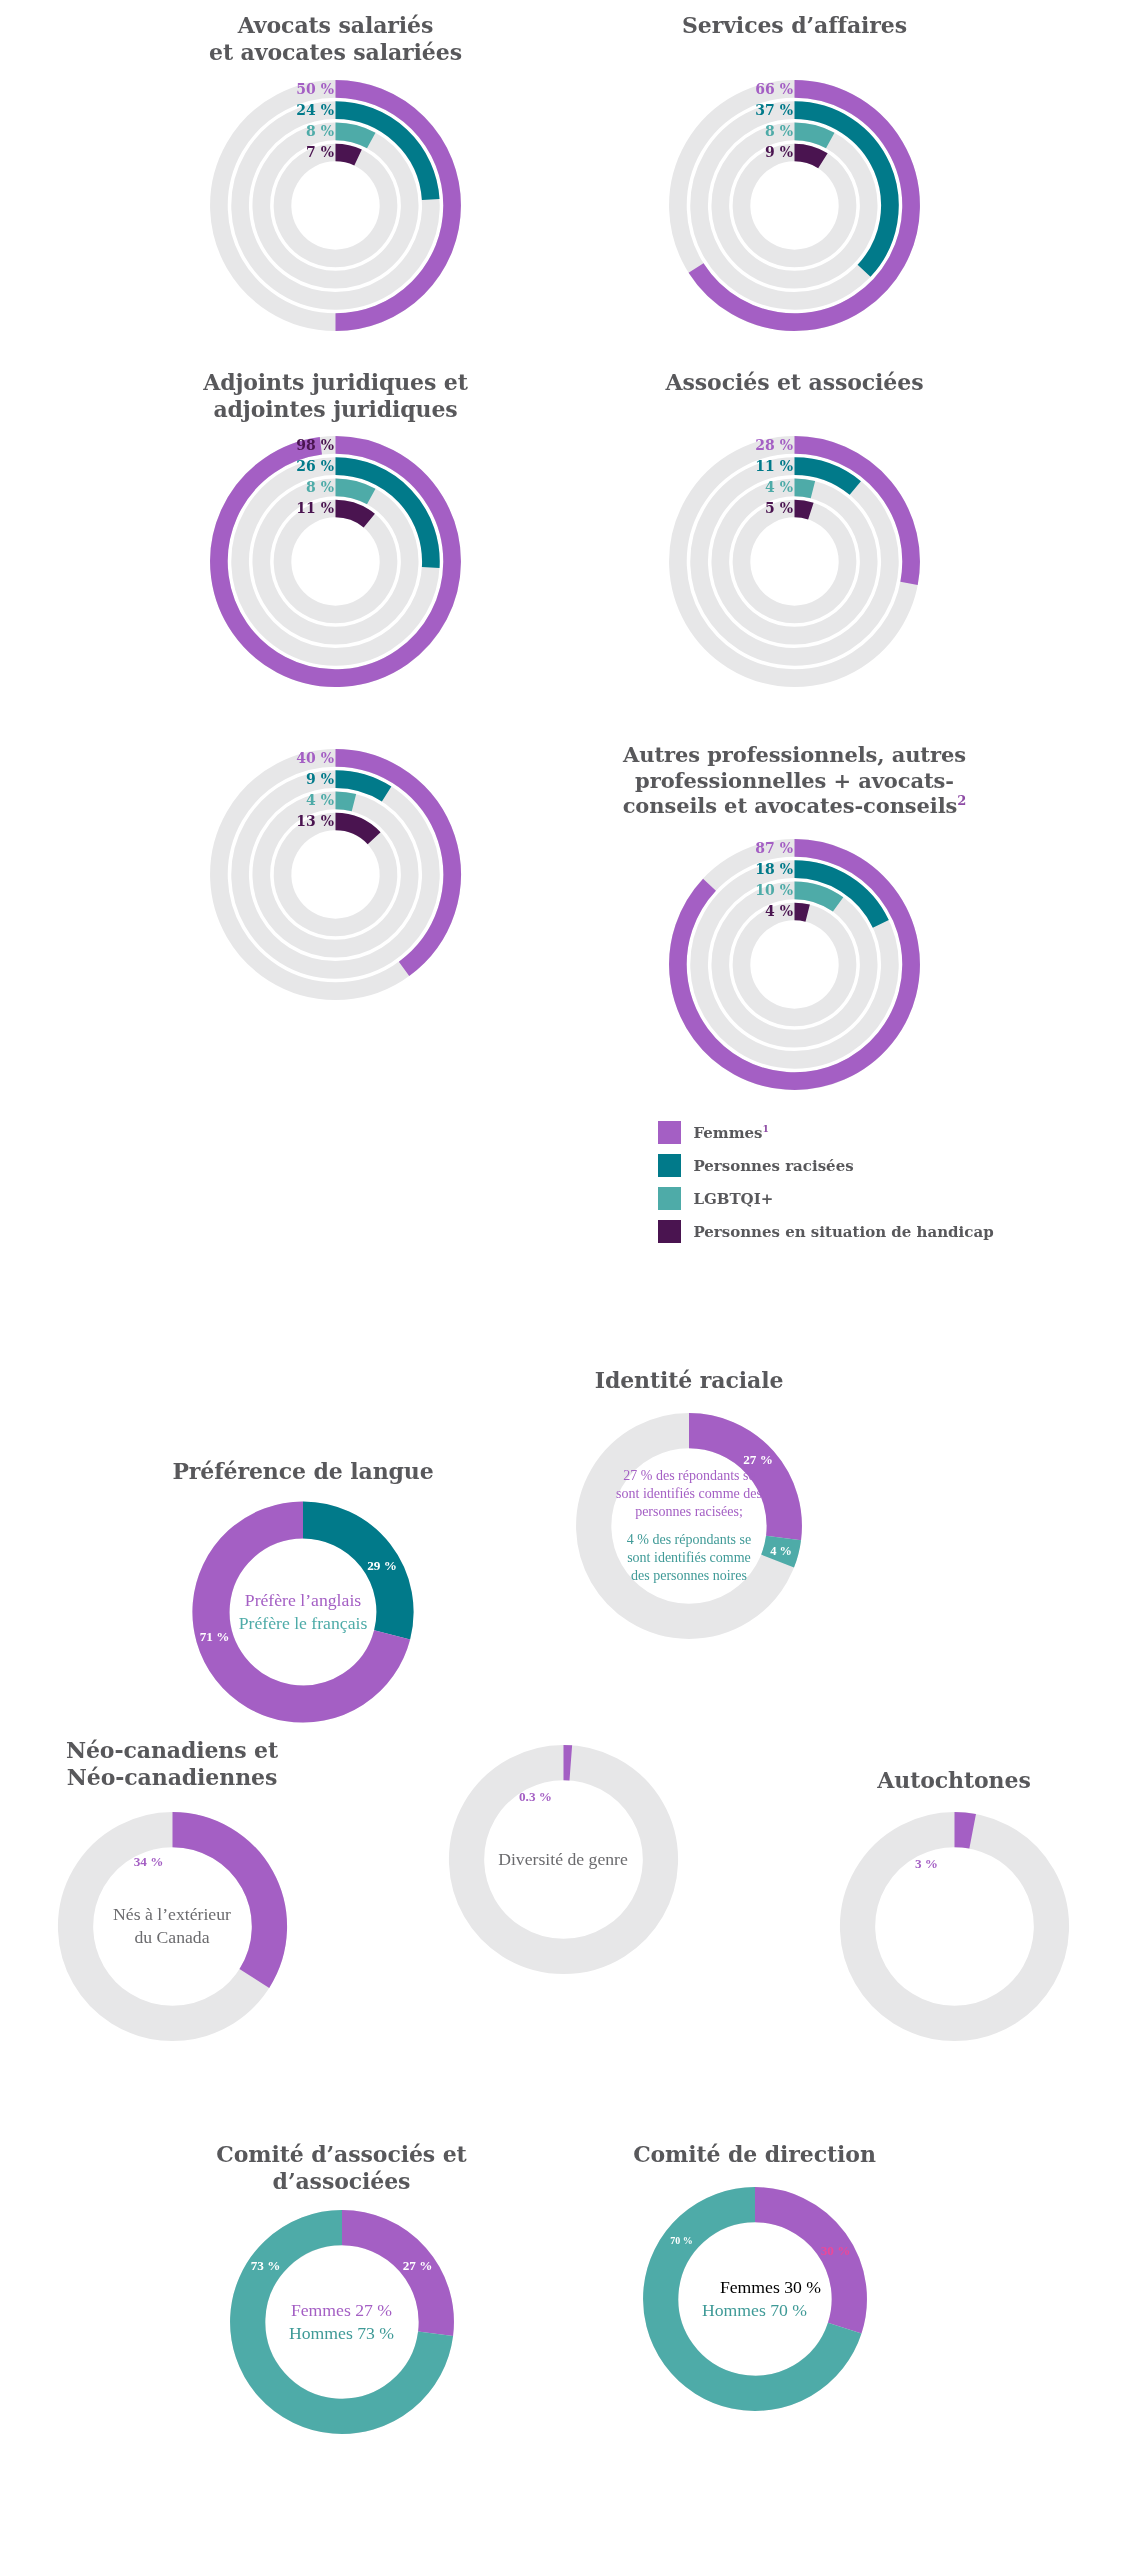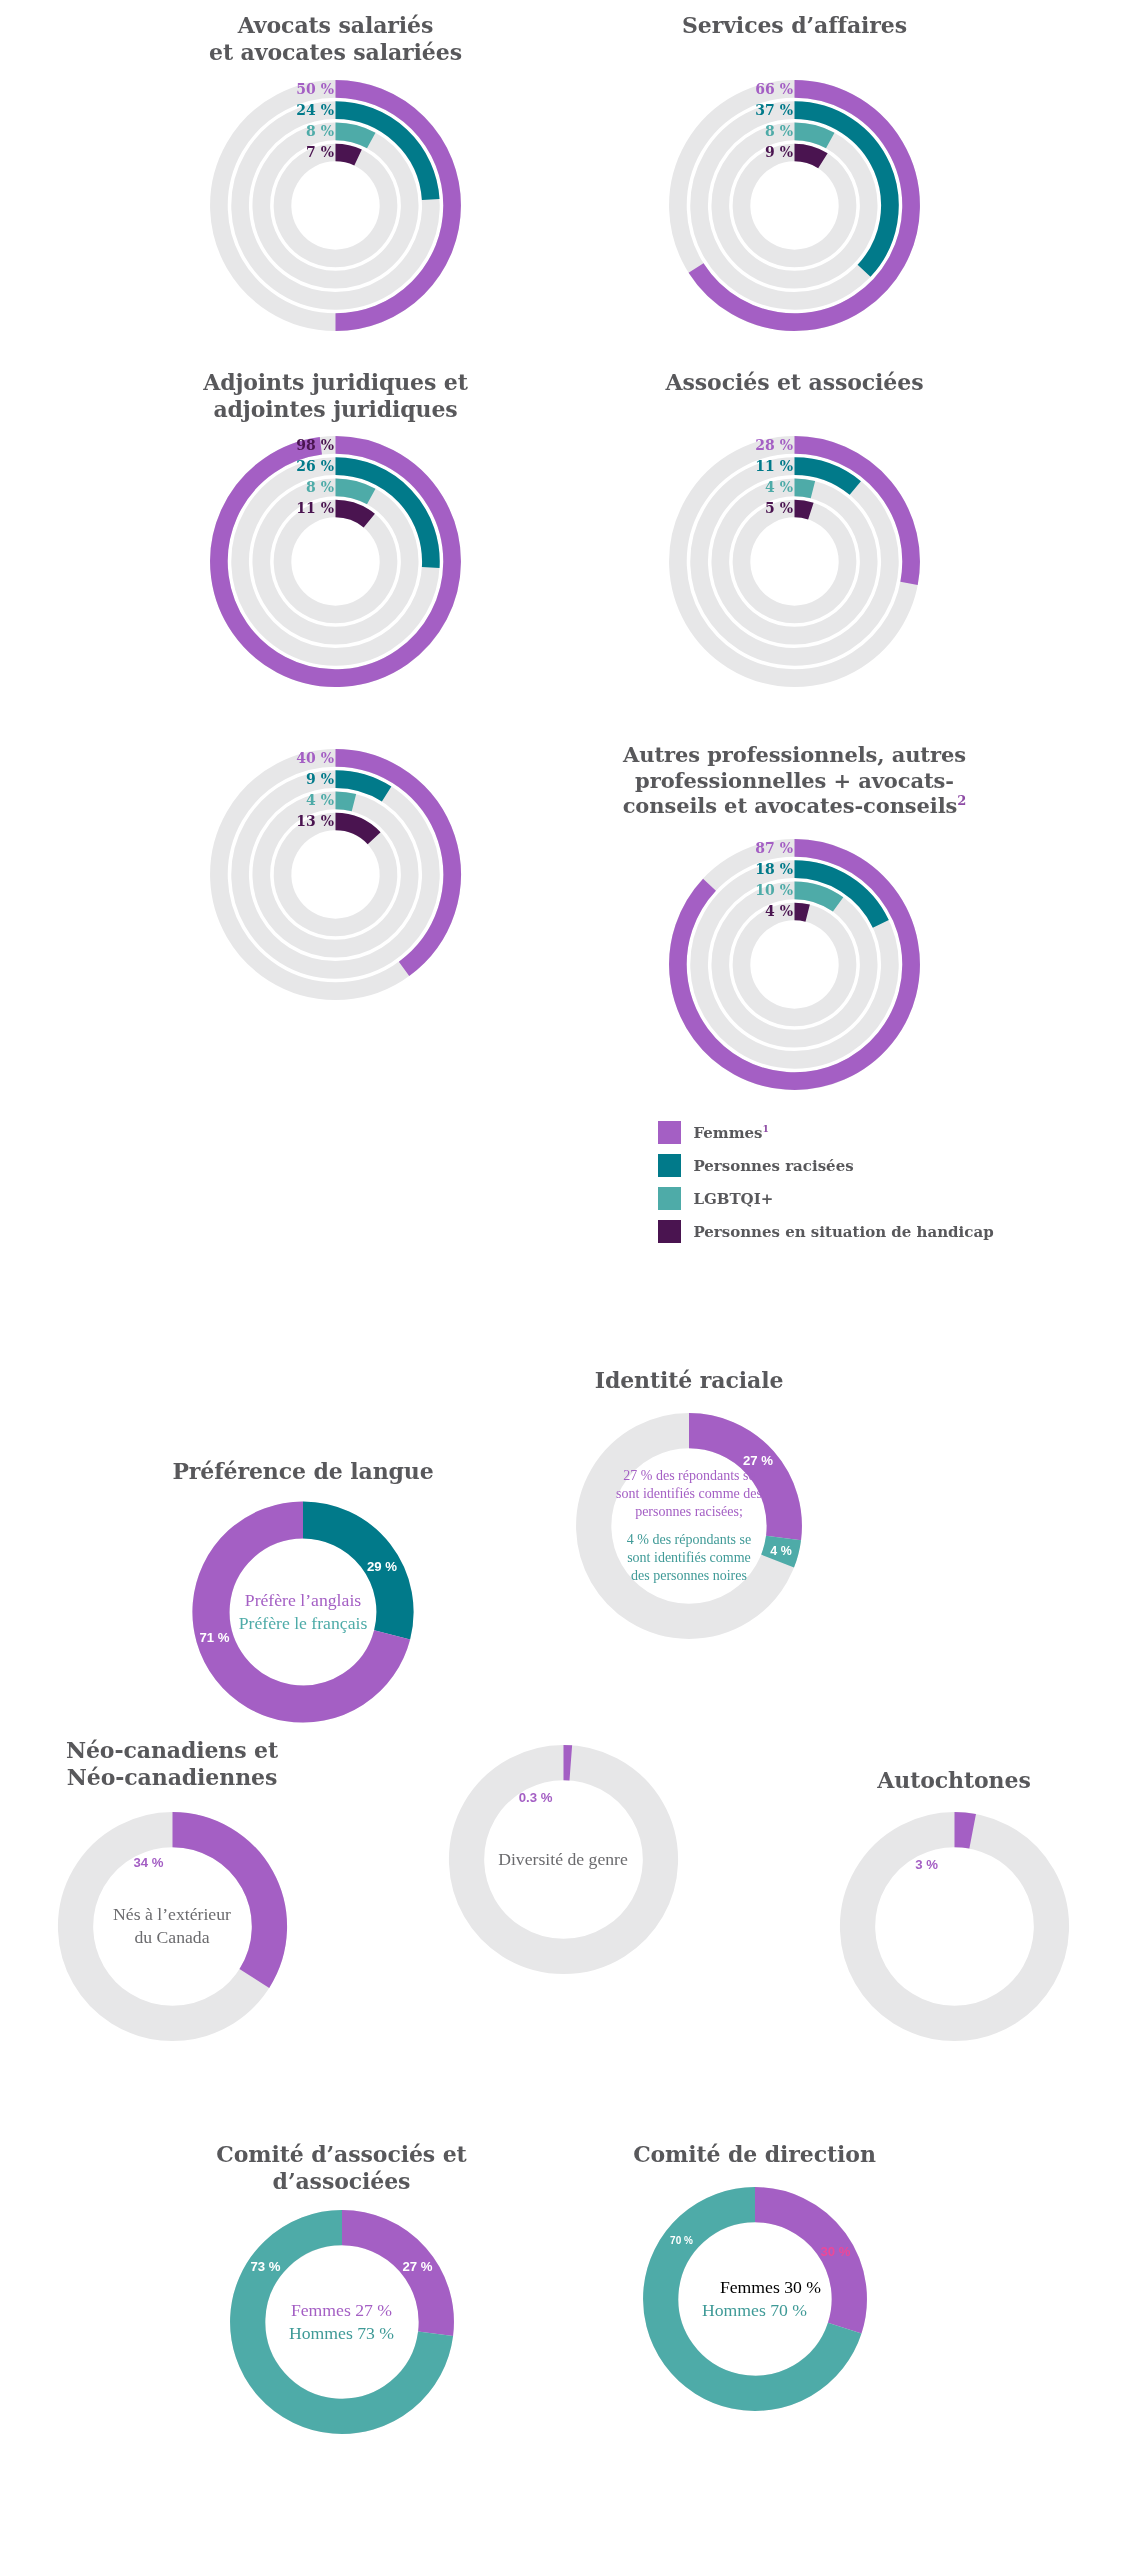--- a/index.html
+++ b/index.html
@@ -71,21 +71,21 @@
   .donut-center{
     position:absolute;left:0;top:0;width:100%;height:100%;
     display:flex;flex-direction:column;align-items:center;justify-content:center;
     pointer-events:none;
     line-height:1.3;
   }
   .dc-line{font-size:17.7px;white-space:nowrap;}
   .dc-small{font-size:14px;line-height:1.28;}
   .arc-lab{
     position:absolute;
-    font-family:Liberation Sans, sans-serif;
+    font-family:Liberation Serif, serif;
     font-weight:bold;
     font-size:13.2px;
     white-space:nowrap;
     pointer-events:none;
   }
 </style>
 </head>
 <body>
 
 <div class="page">

